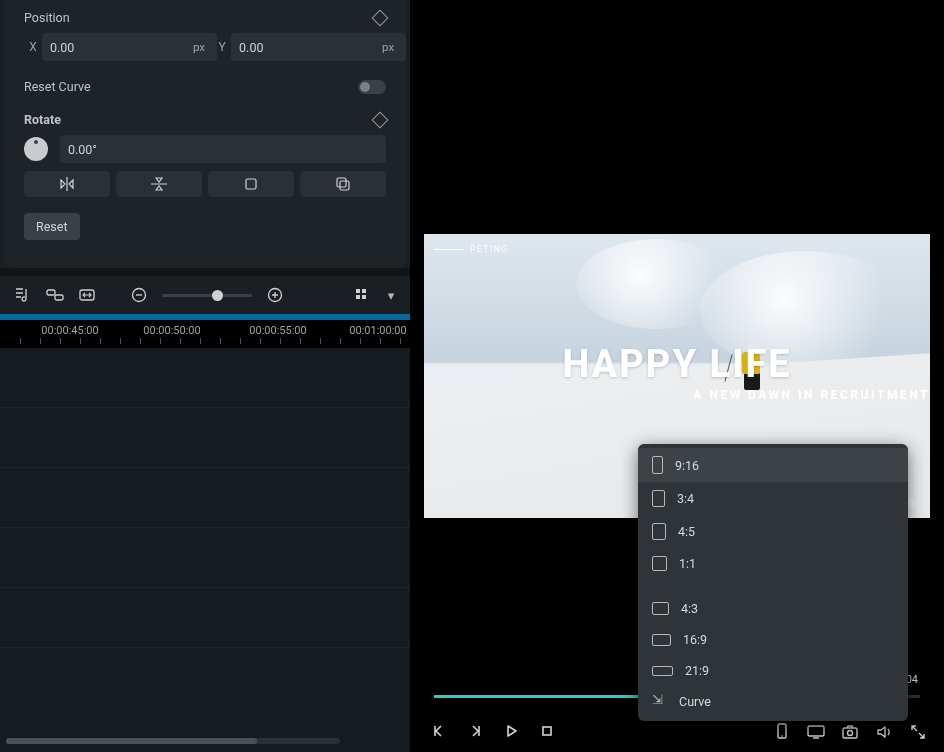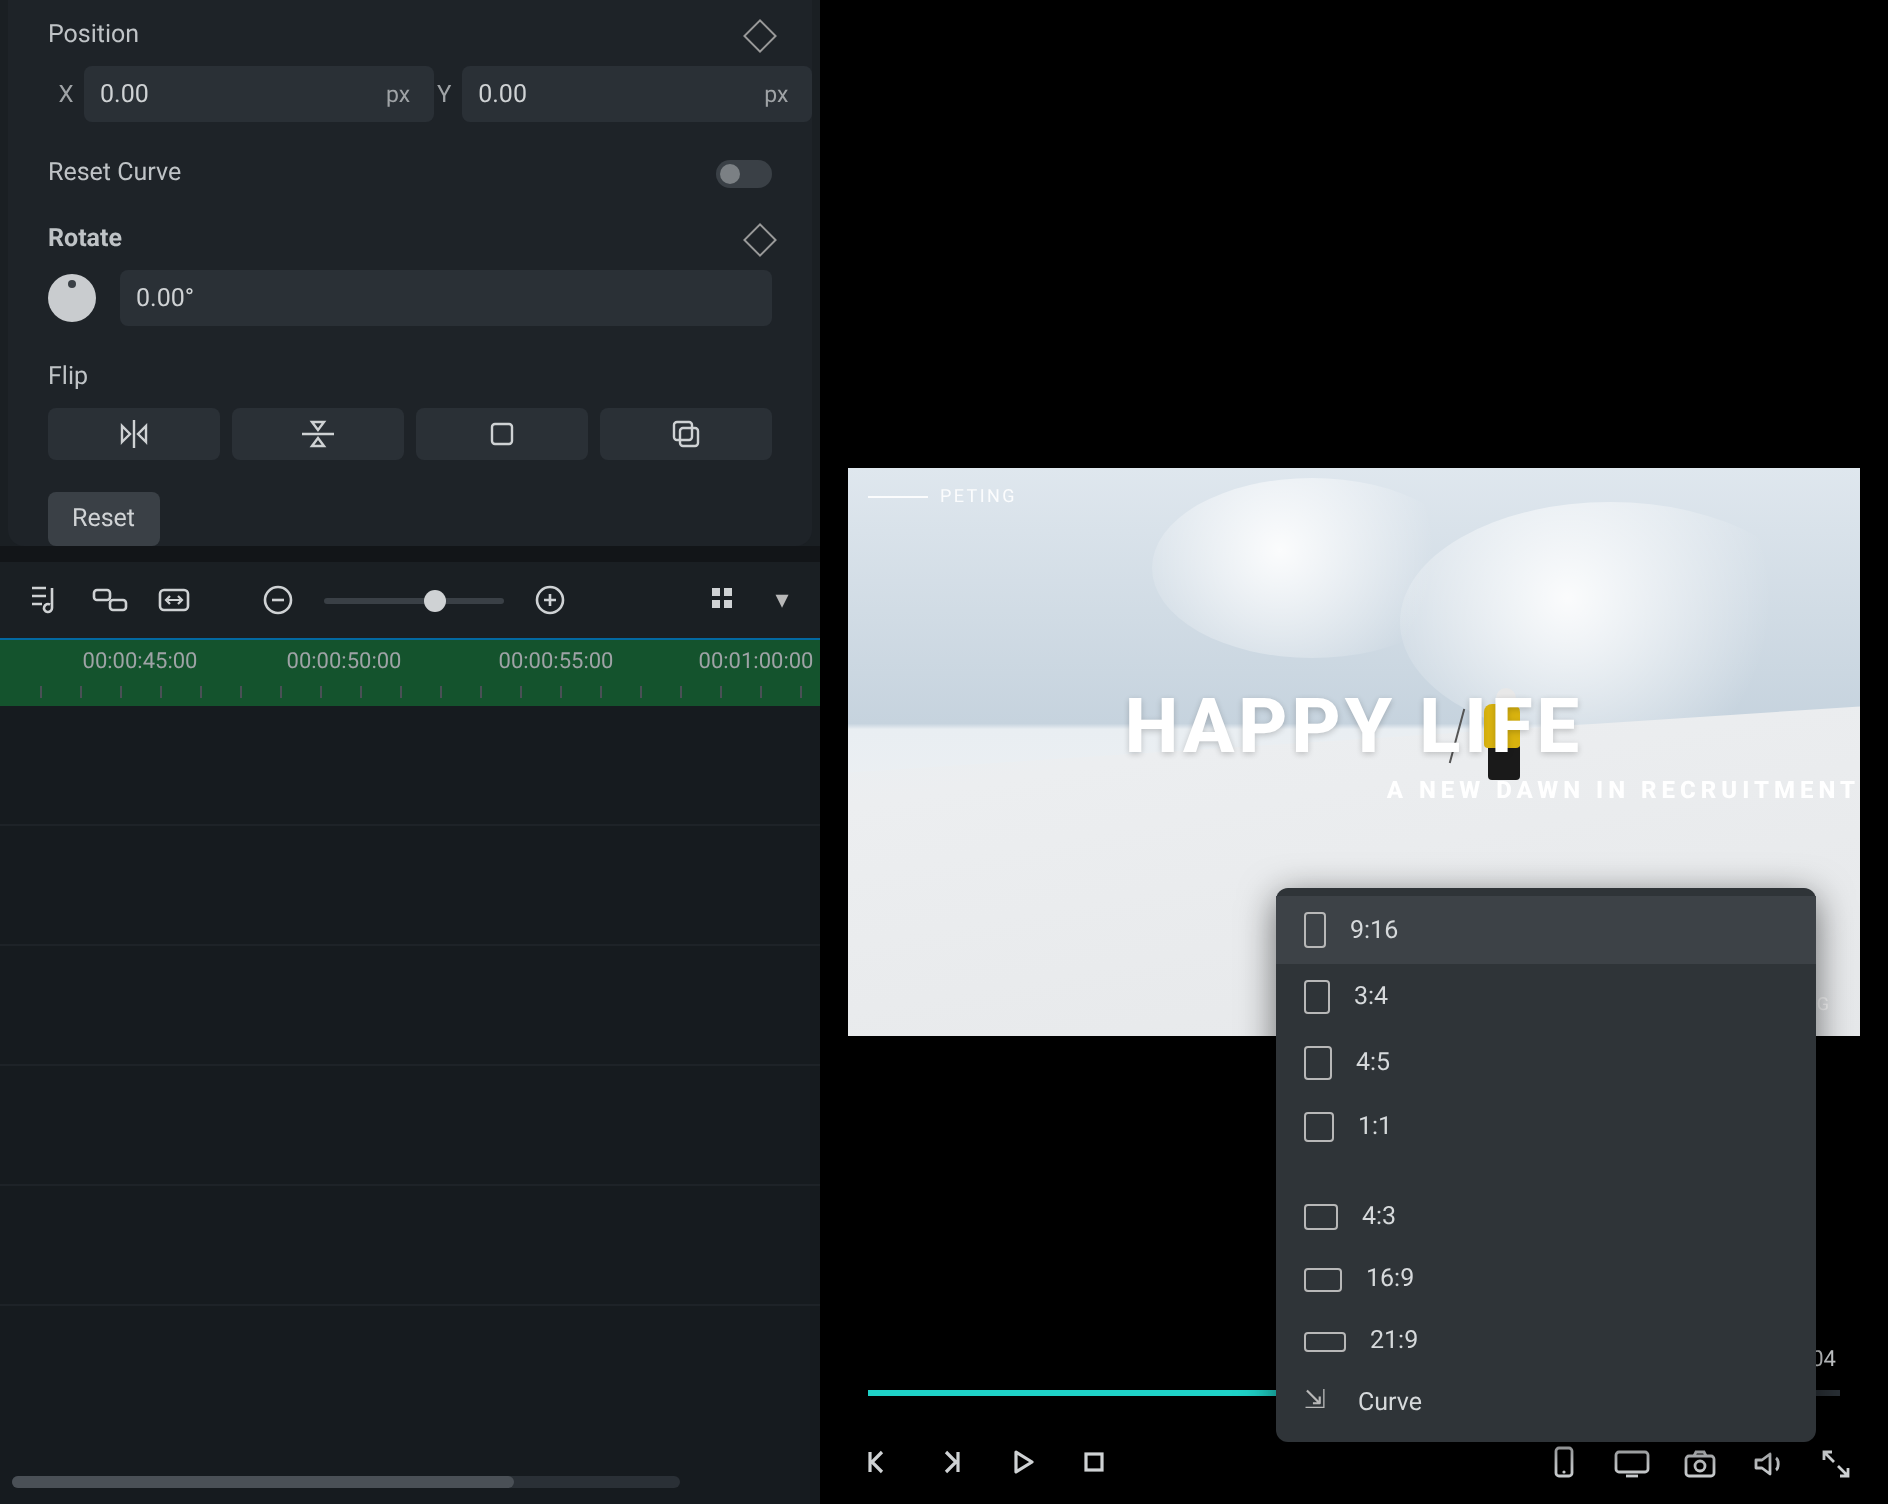--- a/index.html
+++ b/index.html
@@ -1,19 +1,19 @@
 <!DOCTYPE html>
 <html><head>
 <meta charset="utf-8">
 <style>
   * { box-sizing: border-box; margin: 0; padding: 0; font-family: -apple-system, BlinkMacSystemFont, "Segoe UI", Roboto, sans-serif; }
   body { background: #000; width: 944px; height: 752px; overflow: hidden; color: #b8b8b8; font-size: 13px; position: relative; }
   .app { display: flex; height: 752px; }
   .left-panel { width: 410px; display: flex; flex-direction: column; background: #1a1f23; }
-  .properties { background: #1e2328; padding: 0 20px 0 20px; border-radius: 0 0 8px 8px; margin: 0 4px; }
+  .properties { background: #1e2328; padding: 0 20px 28px 20px; border-radius: 0 0 8px 8px; margin: 0 4px; }
   .prop-row { display: flex; align-items: center; margin-top: 10px; gap: 8px; }
   .prop-label { font-size: 12.5px; color: #bfc3c6; }
   .diamond { width: 12px; height: 12px; border: 1.5px solid #999; transform: rotate(45deg); }
   .xy-row { display: flex; gap: 8px; margin-top: 8px; }
   .xy-group { display: flex; align-items: center; flex: 1; }
   .xy-label { width: 18px; text-align: center; color: #9fa3a6; font-size: 12px; }
   .num-input { flex: 1; background: #2a3036; border: none; color: #cfd2d4; height: 28px; padding: 0 8px; border-radius: 4px; font-size: 12.5px; }
   .unit { position: relative; margin-left: -24px; color: #9fa3a6; font-size: 11.5px; pointer-events: none; }
   .toggle { width: 28px; height: 14px; background: #3a4046; border-radius: 7px; position: relative; }
   .toggle::before { content: ""; position: absolute; left: 2px; top: 2px; width: 10px; height: 10px; background: #7b8084; border-radius: 50%; }
@@ -22,21 +22,21 @@
   .rot-dial::before { content: ""; position: absolute; width: 4px; height: 4px; background: #3a4046; border-radius: 50%; top: 3px; left: 10px; }
   .flip-row { display: flex; gap: 6px; margin-top: 8px; }
   .flip-btn { flex: 1; height: 26px; background: #2a3036; border: none; border-radius: 4px; color: #b8b8b8; display: flex; align-items: center; justify-content: center; cursor: pointer; }
   .reset-btn { margin-top: 16px; background: #3a4046; border: none; color: #d0d3d5; padding: 6px 12px; border-radius: 4px; font-size: 12.5px; cursor: pointer; }
   .spacer-between { height: 8px; background: #121518; }
   .timeline-toolbar { display: flex; align-items: center; gap: 14px; padding: 10px 14px; background: #1a1f23; }
   .tl-icon { width: 18px; height: 18px; display: flex; align-items: center; justify-content: center; color: #b8b8b8; }
   .zoom-slider { flex: 0 0 90px; height: 3px; background: #3a4046; border-radius: 2px; position: relative; }
   .zoom-slider::before { content: ""; position: absolute; left: 55%; top: -4px; width: 11px; height: 11px; background: #cfd2d4; border-radius: 50%; }
   .tl-flex-spacer { flex: 1; }
-  .ruler { position: relative; height: 34px; background: #14532d; border-top: 1px solid #0369a1; overflow: hidden; }
+  .ruler { position: relative; height: 34px; background: #000000; border-top: 6px solid #0369a1; overflow: hidden; }
   .ruler-label { position: absolute; top: 4px; font-size: 11px; color: #9fa3a6; transform: translateX(-50%); }
   .ruler-tick { position: absolute; bottom: 4px; width: 1px; height: 6px; background: #4a5056; }
   .timeline-body { flex: 1; background: #161b1f; position: relative; overflow: hidden; }
   .track-row { height: 60px; border-bottom: 1px solid #1e2328; }
   .h-scrollbar { position: absolute; bottom: 8px; left: 6px; right: 70px; height: 6px; background: #2a3036; border-radius: 3px; }
   .h-scrollbar::before { content: ""; position: absolute; left: 0; width: 75%; height: 6px; background: #4a5056; border-radius: 3px; }
   .right-panel { flex: 1; background: #000; display: flex; flex-direction: column; position: relative; }
   .preview-area { flex: 1; display: flex; align-items: center; justify-content: center; padding: 0 14px; }
   .preview-frame { width: 100%; aspect-ratio: 16/9; position: relative; overflow: hidden; background: linear-gradient(180deg, #dfe7ee 0%, #c6d3de 45%, #e9eef2 46%, #f3f4f5 100%); }
   .mountain-shade { position: absolute; left: 0; right: 0; bottom: 0; height: 58%; background: linear-gradient(170deg, rgba(230,233,236,0.0) 0%, #eceef0 20%, #e6e8ea 100%); clip-path: polygon(0 20%, 100% 0, 100% 100%, 0 100%); }
@@ -107,23 +107,20 @@
 
       <div class="prop-row" style="justify-content:space-between; margin-top:18px;font-weight:bold;">
         <span class="prop-label">Rotate</span>
         <span class="diamond"></span>
       </div>
       <div class="rotate-row">
         <span class="rot-dial"></span>
         <input class="num-input" value="0.00°" style="">
       </div>
 
-      <div class="prop-row" style="margin-top:18px;">
-        <span class="prop-label">Flip</span>
-      </div>
       <div class="flip-row">
         <button class="flip-btn">
             <svg width="16" height="14" viewBox="0 0 16 14">
               <path d="M8 0v14M2 11l4-4-4-4zM14 11l-4-4 4-4z" fill="none" stroke="#cfd2d4" stroke-width="1.2"></path>
             </svg>
           </button>
         <button class="flip-btn">
             <svg width="16" height="14" viewBox="0 0 16 14">
               <path d="M0 7h16M5 1l3 4 3-4zM5 13l3-4 3 4z" fill="none" stroke="#cfd2d4" stroke-width="1.2"></path>
             </svg>

